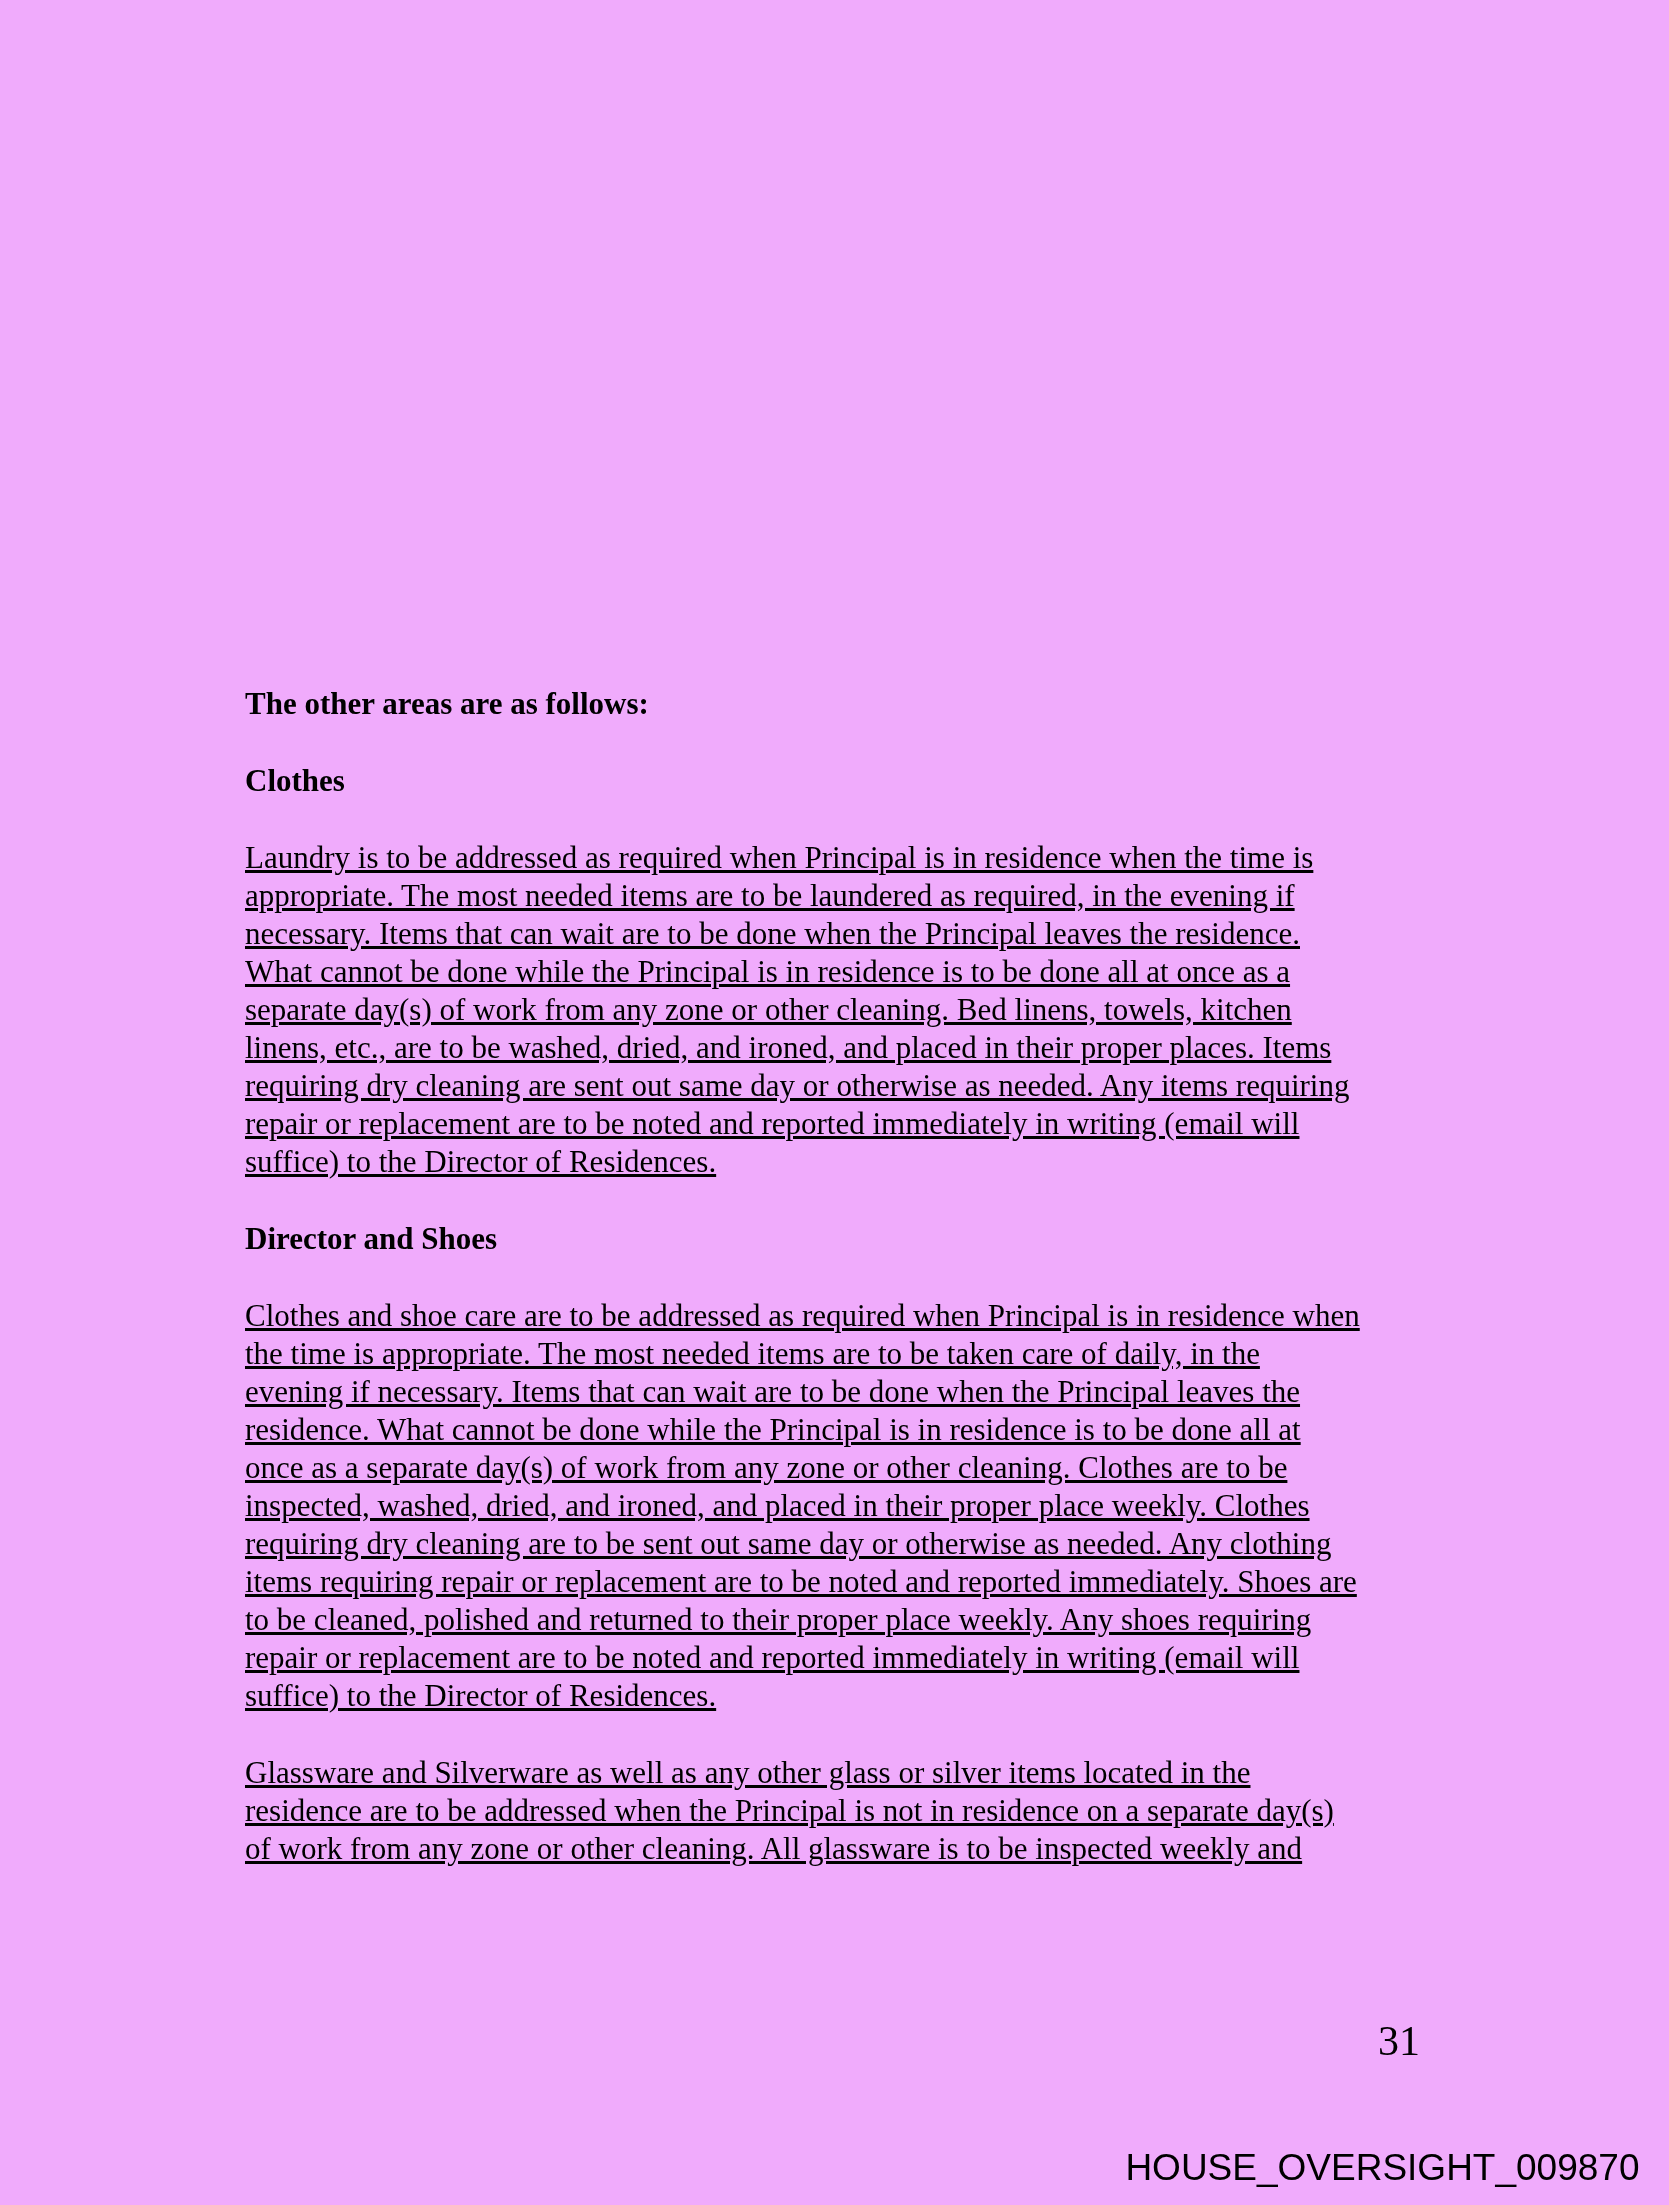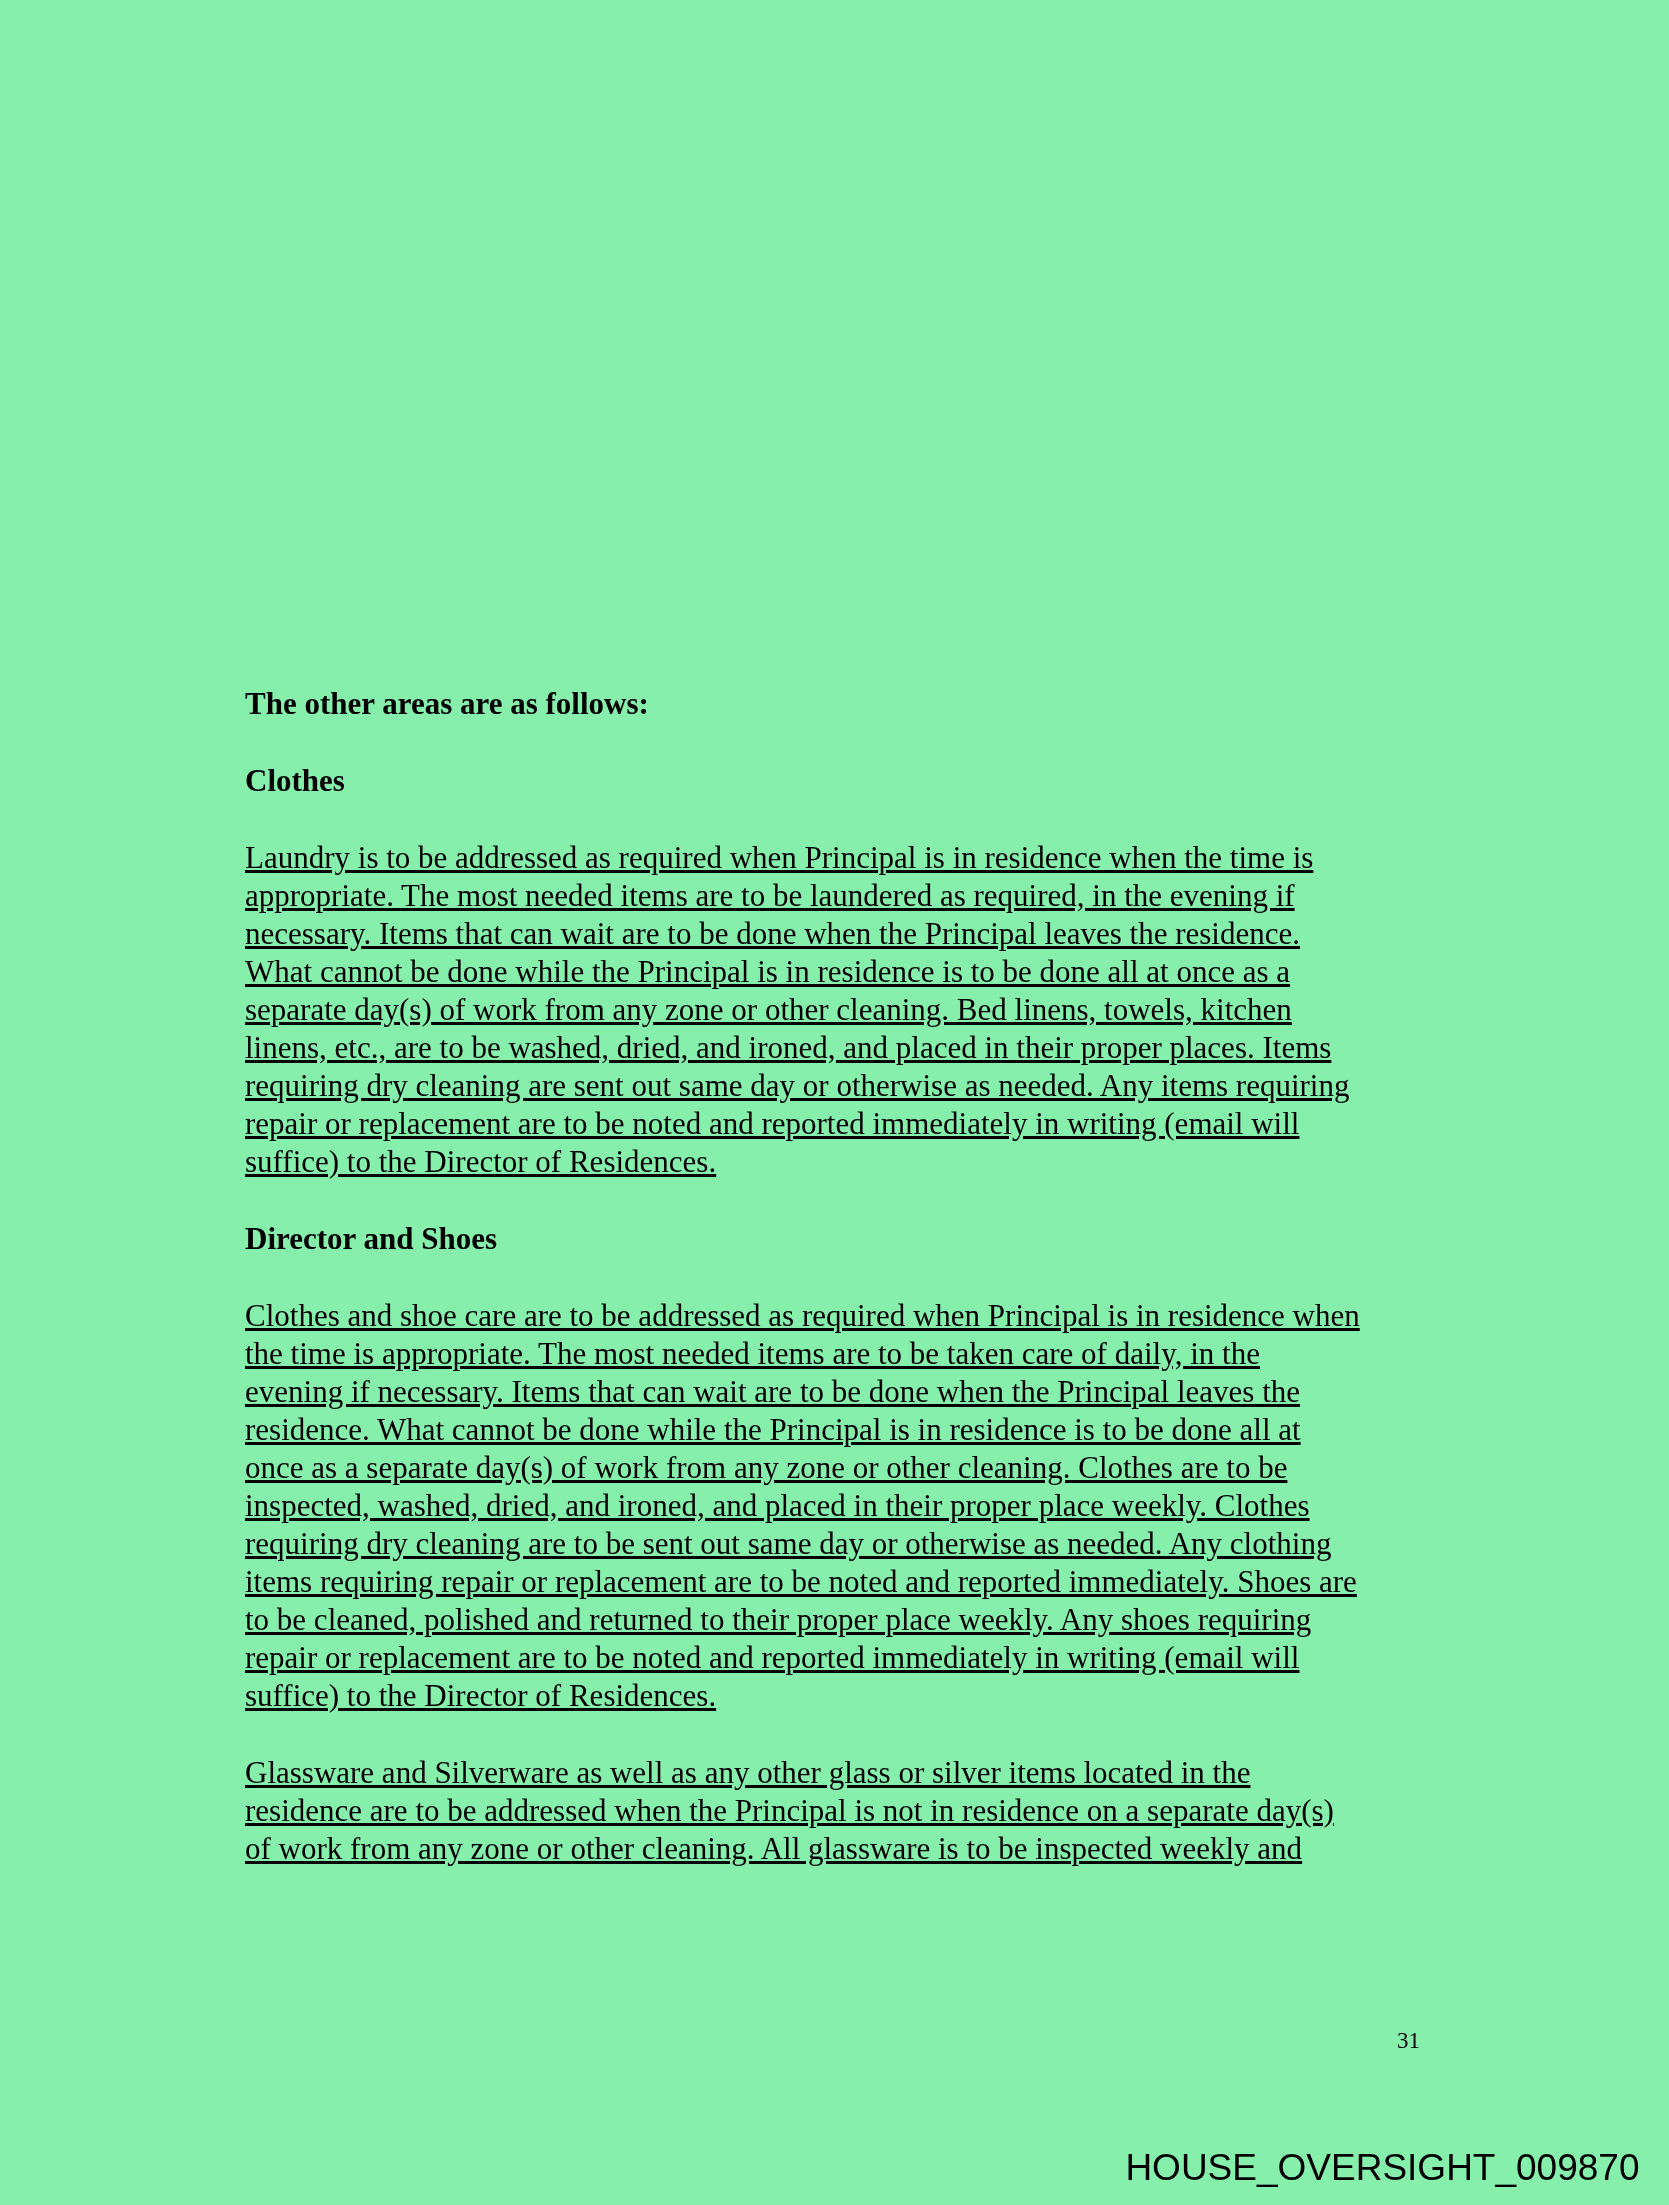--- a/index.html
+++ b/index.html
@@ -13,21 +13,21 @@
     position: relative;
     font-family: "Liberation Serif", serif;
     color: #000000;
   }
   .page {
     position: absolute;
     left: 0;
     top: 0;
     width: 1669px;
     height: 2205px;
-    background: #86efac;
+    background: #f0abfc;
     overflow: hidden;
   }
   .content {
     position: absolute;
     left: 245px;
     top: 685px;
     width: 1335px;
   }
   .doc-heading {
     font-size: 31px;
@@ -41,21 +41,21 @@
     line-height: 38px;
     font-weight: normal;
     margin: 0 0 39px 0;
     white-space: pre-line;
     text-decoration: underline;
   }
   .page-number {
     position: absolute;
     top: 2022px;
     right: 249px;
-    font-size: 23px;
+    font-size: 42px;
     line-height: 38px;
     text-align: right;
   }
   .bates-stamp {
     position: absolute;
     top: 2147px;
     right: 29.5px;
     font-family: "Liberation Sans", sans-serif;
     font-size: 37px;
     line-height: 41px;

